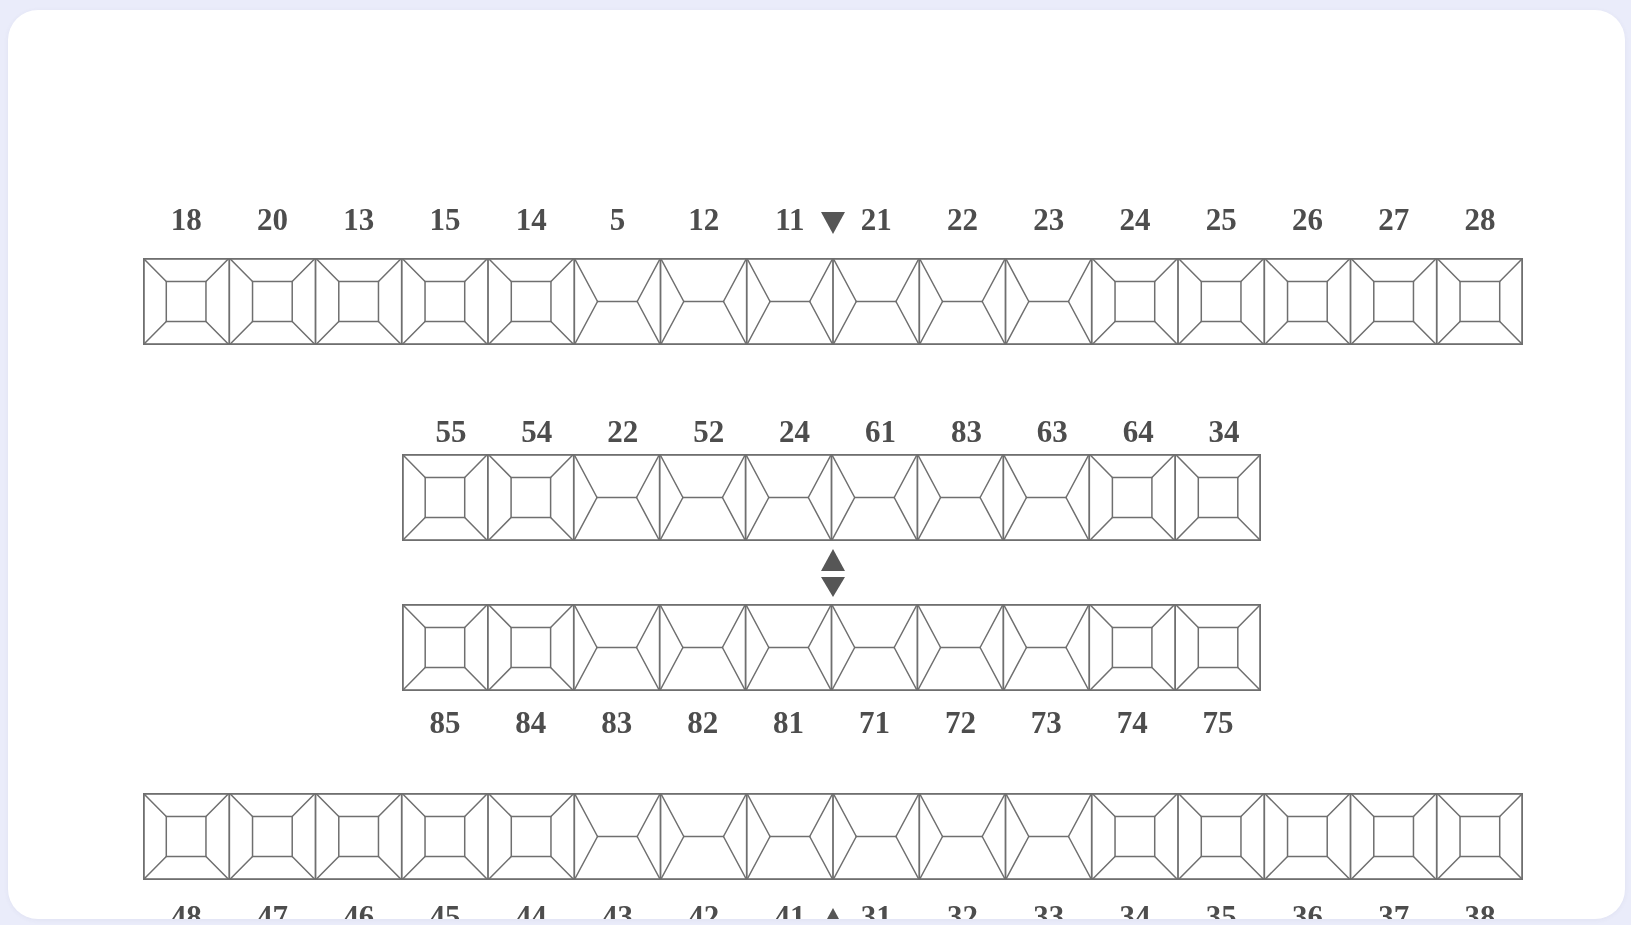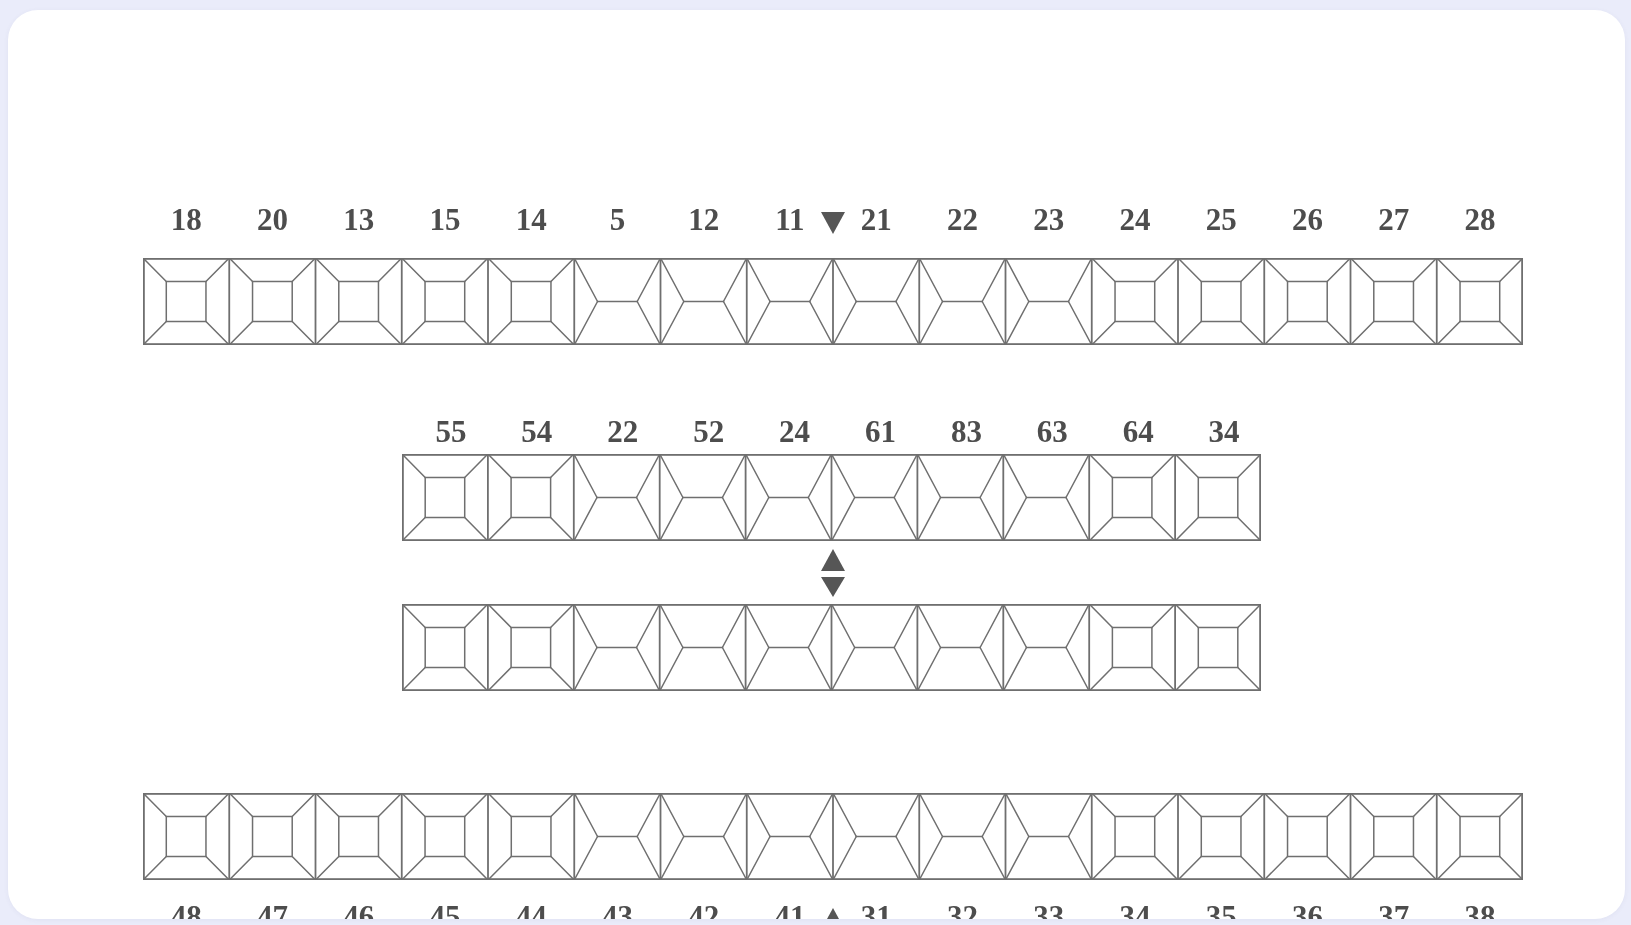--- a/index.html
+++ b/index.html
@@ -249,20 +249,32 @@
         <line x1="171.8" y1="0" x2="171.8" y2="87" stroke="#6f6f6f" stroke-width="1.8" stroke-linecap="round"></line>
         <line x1="257.70000000000005" y1="0" x2="257.70000000000005" y2="87" stroke="#6f6f6f" stroke-width="1.8" stroke-linecap="round"></line>
         <line x1="343.6" y1="0" x2="343.6" y2="87" stroke="#6f6f6f" stroke-width="1.8" stroke-linecap="round"></line>
         <line x1="429.5" y1="0" x2="429.5" y2="87" stroke="#6f6f6f" stroke-width="1.8" stroke-linecap="round"></line>
         <line x1="515.4000000000001" y1="0" x2="515.4000000000001" y2="87" stroke="#6f6f6f" stroke-width="1.8" stroke-linecap="round"></line>
         <line x1="601.3000000000001" y1="0" x2="601.3000000000001" y2="87" stroke="#6f6f6f" stroke-width="1.8" stroke-linecap="round"></line>
         <line x1="687.2" y1="0" x2="687.2" y2="87" stroke="#6f6f6f" stroke-width="1.8" stroke-linecap="round"></line>
         <line x1="773.1" y1="0" x2="773.1" y2="87" stroke="#6f6f6f" stroke-width="1.8" stroke-linecap="round"></line>
         <rect x="0.9" y="0.9" width="857.2" height="85.2" fill="none" stroke="#6f6f6f" stroke-width="1.8"></rect>
       </svg>
+      <div class="labels" style="left: 394px; top: 695px; width: 859px;">
+        <span>85</span>
+        <span>84</span>
+        <span>83</span>
+        <span>82</span>
+        <span>81</span>
+        <span>71</span>
+        <span>72</span>
+        <span>73</span>
+        <span>74</span>
+        <span>75</span>
+      </div>
       <svg width="859" height="87" viewBox="0 0 859 87" class="strip" style="left: 394px; top: 594px;">
         <line x1="0" y1="0" x2="23.193" y2="23.490000000000002" stroke="#6f6f6f" stroke-width="1.5" stroke-linecap="round"></line>
         <line x1="85.9" y1="0" x2="62.707" y2="23.490000000000002" stroke="#6f6f6f" stroke-width="1.5" stroke-linecap="round"></line>
         <line x1="0" y1="87" x2="23.193" y2="63.51" stroke="#6f6f6f" stroke-width="1.5" stroke-linecap="round"></line>
         <line x1="85.9" y1="87" x2="62.707" y2="63.51" stroke="#6f6f6f" stroke-width="1.5" stroke-linecap="round"></line>
         <rect x="23.193" y="23.490000000000002" width="39.513999999999996" height="40.019999999999996" fill="none" stroke="#6f6f6f" stroke-width="1.5"></rect>
         <rect x="0" y="0" width="85.9" height="87" fill="transparent"></rect>
         <line x1="85.9" y1="0" x2="109.093" y2="23.490000000000002" stroke="#6f6f6f" stroke-width="1.5" stroke-linecap="round"></line>
         <line x1="171.8" y1="0" x2="148.607" y2="23.490000000000002" stroke="#6f6f6f" stroke-width="1.5" stroke-linecap="round"></line>
         <line x1="85.9" y1="87" x2="109.093" y2="63.51" stroke="#6f6f6f" stroke-width="1.5" stroke-linecap="round"></line>

